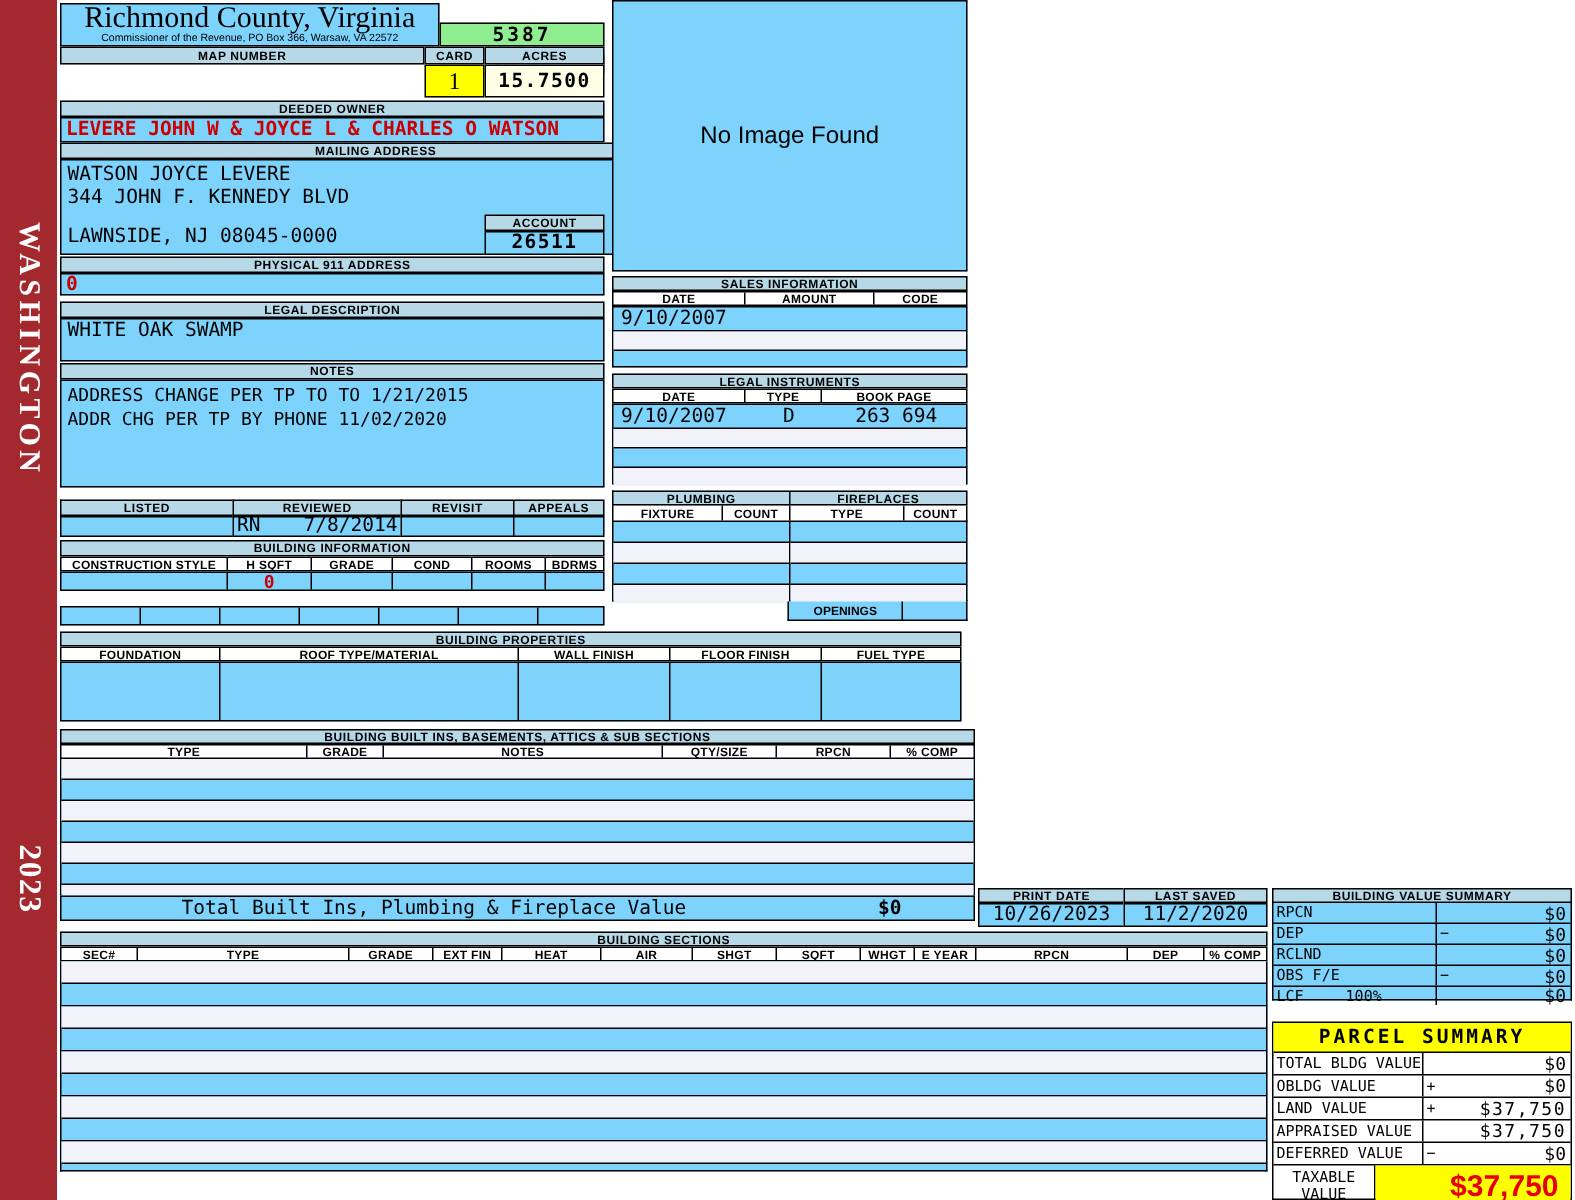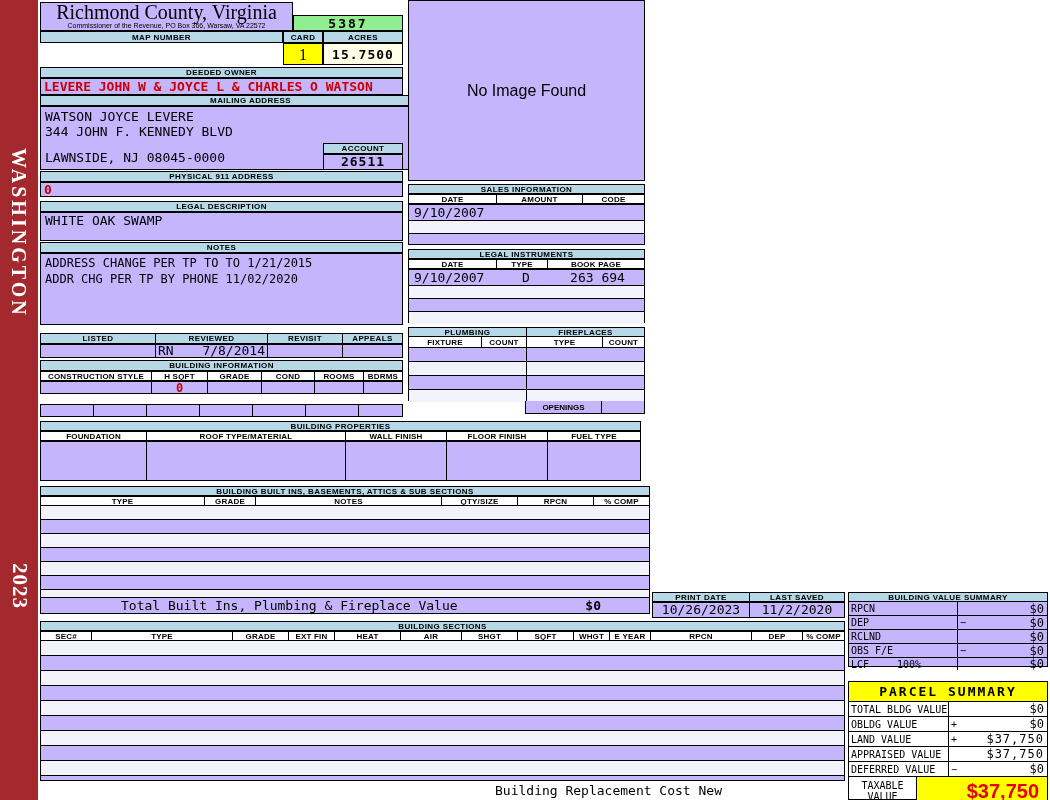--- a/index.html
+++ b/index.html
@@ -7,21 +7,21 @@
     --sidebar_red:#A3292F; --band_blue:#B7D8E6; --hl_yellow:#FFFF00;
     --rec_green:#90EE90; --acres_cream:#FFFFE8; --stripe:#F2F3FA;
     --text_red:#CC0000; --big_red:#E60000;
   }
   .page{position:relative;width:1050px;height:800px;background:#FFFFFF;overflow:hidden;
         font-family:"Liberation Sans",sans-serif;}
   .abs{position:absolute;box-sizing:border-box;}
   .band{background:var(--band_blue);border:1px solid #000;
         font:bold 8px "Liberation Sans",sans-serif;text-align:center;
         display:flex;align-items:center;justify-content:center;letter-spacing:.4px;}
-  .cell{background:#c4b5fd;border:1px solid #000;}
+  .cell{background:#7dd3fc;border:1px solid #000;}
   .mono{font-family:"DejaVu Sans Mono",monospace;font-size:13px;}
   .mono12{font-family:"DejaVu Sans Mono",monospace;font-size:12px;}
   .mono10{font-family:"DejaVu Sans Mono",monospace;font-size:10px;}
   .flexrow{display:flex;}
   .ch{border-right:1px solid #000;font:bold 8px "Liberation Sans",sans-serif;
       display:flex;align-items:center;justify-content:center;letter-spacing:.2px;}
   .ch:last-child{border-right:none;}
   .colhdr{background:#fff;border:1px solid #000;}
   .r{border-bottom:1px solid #000;}
   .r:last-child{border-bottom:none;}
@@ -353,15 +353,14 @@
       </span>
     </div>
     <div class="flexrow" style="height:28px;">
       <div class="mono10" style="width:68px;border-right:1px solid #000;display:flex;align-items:center;
            justify-content:center;text-align:center;line-height:11px;padding:0 4px;box-sizing:border-box;">TAXABLE VALUE</div>
       <div style="flex:1;background:var(--hl_yellow);display:flex;align-items:center;justify-content:flex-end;
            font:bold 20px 'Liberation Sans',sans-serif;color:var(--big_red);padding-right:8px;">$37,750</div>
     </div>
   </div>
 
-  <div class="abs mono" style="left:495px;top:783px;">Building Replacement Cost New</div>
 
 </div>
 
 </body></html>

